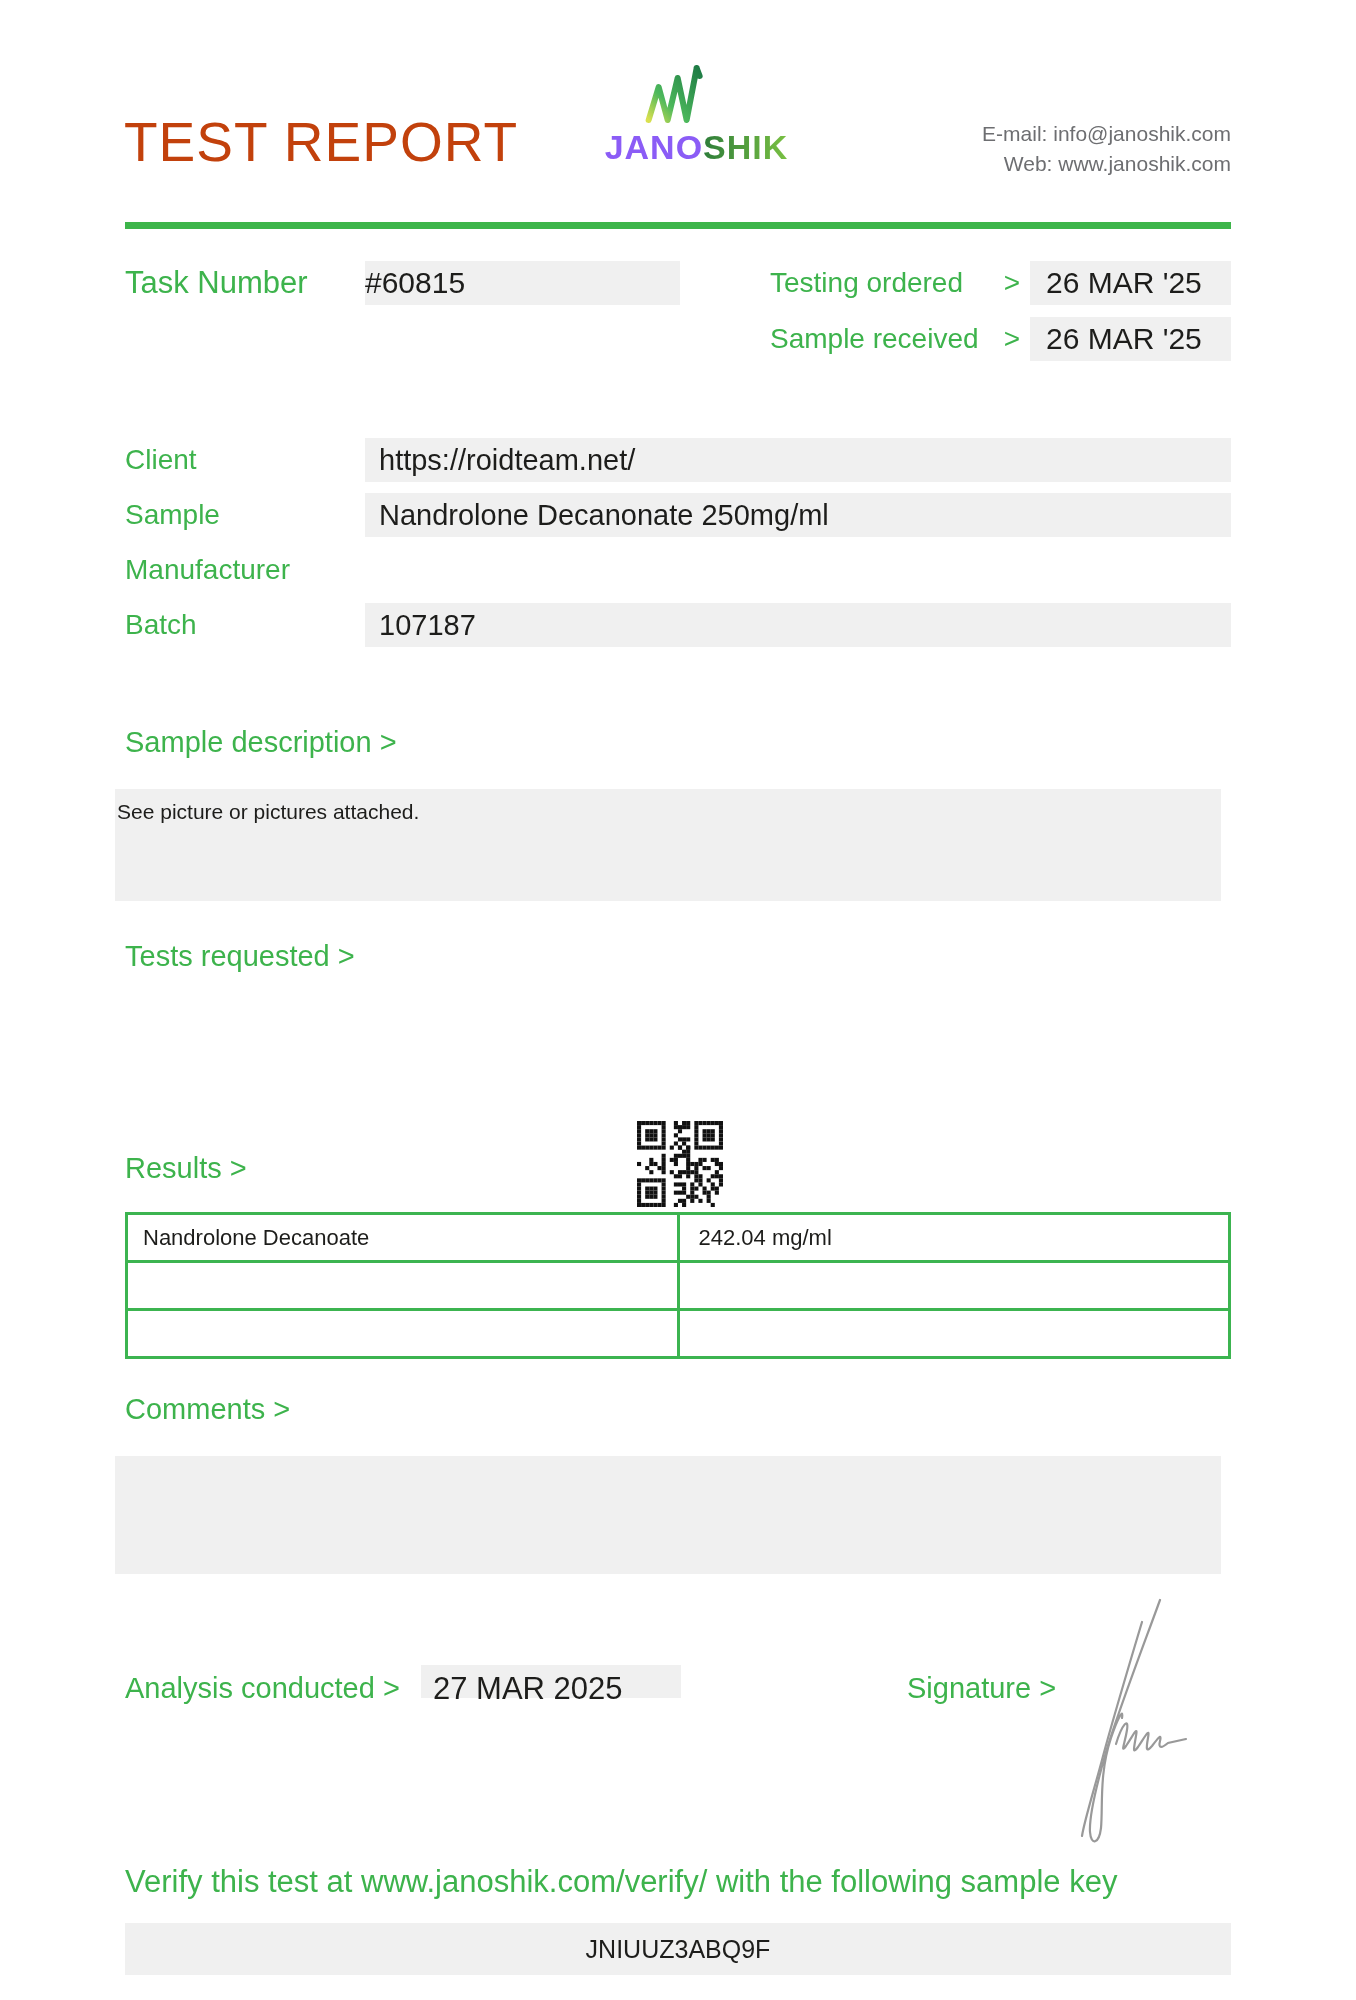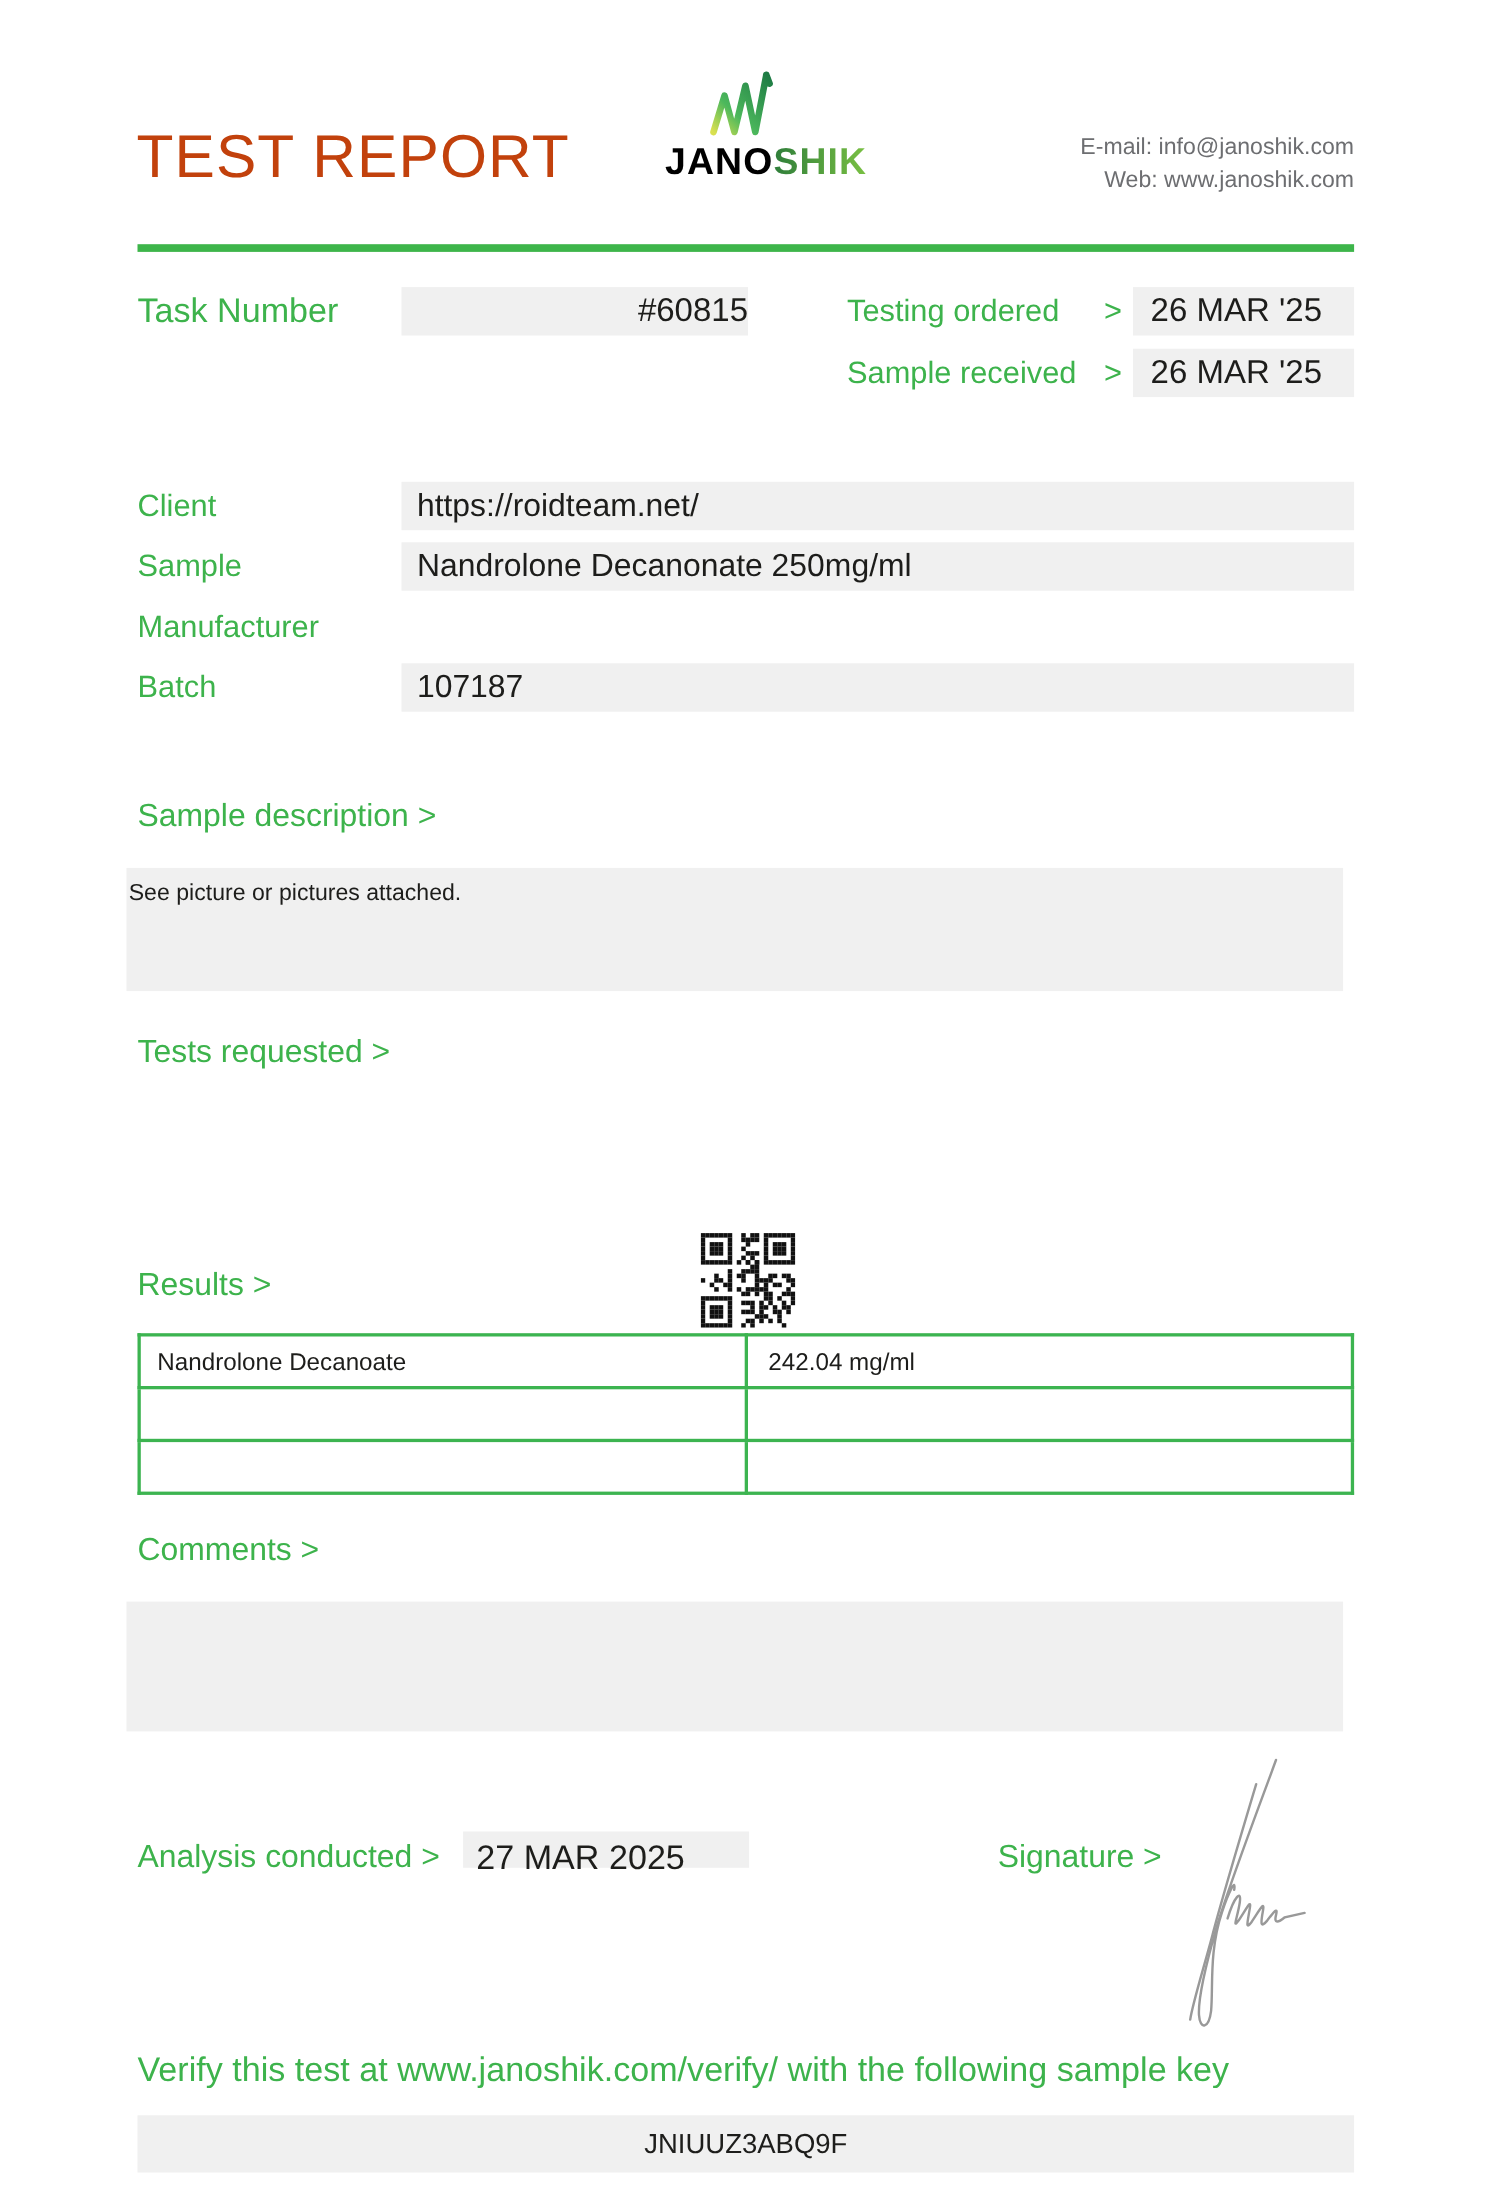--- a/index.html
+++ b/index.html
@@ -5,27 +5,27 @@
   html,body{margin:0;padding:0;background:#ffffff;}
   .page{position:relative;width:1356px;height:2000px;background:#fff;
         font-family:"Liberation Sans",sans-serif;color:#1d1d1b;overflow:hidden;}
   .abs{position:absolute;}
   .green{color:#3db34c;}
   .graybox{background:#f0f0f0;}
   .title{left:124px;top:110px;font-size:55px;letter-spacing:1px;color:#c2410c;font-weight:400;}
   .logo{left:673px;top:60px;transform:translateX(-50%);text-align:center;}
   .logo-icon{display:block;margin:0 auto;}
   .logo-text{font-size:34px;font-weight:bold;letter-spacing:1px;margin-top:2px;}
-  .logo-jano{color:#000000;margin-left:47px;}
+  .logo-jano{color:#8b5cf6;margin-left:47px;}
   .logo-shik{color:#2f9e44;background:linear-gradient(90deg,#2e7d3a,#7ac143);
              -webkit-background-clip:text;background-clip:text;-webkit-text-fill-color:transparent;}
   .contact{right:125px;top:119px;text-align:right;font-size:21px;line-height:30px;color:#6d6e71;}
   .rule{left:125px;top:222px;width:1106px;height:7px;background:#3db54a;}
   .task-label{left:125px;top:261px;font-size:31px;line-height:44px;}
-  .task-box{left:365px;top:261px;width:315px;height:44px;font-size:30px;line-height:44px;padding-left:14px;box-sizing:border-box;text-align:right;}
+  .task-box{left:365px;top:261px;width:315px;height:44px;font-size:30px;line-height:44px;box-sizing:border-box;}
   .date-row{width:250px;height:44px;line-height:44px;font-size:28px;display:flex;justify-content:space-between;}
   .row-ordered{left:770px;top:261px;}
   .row-received{left:770px;top:317px;}
   .date-box{left:1030px;top:261px;width:201px;height:44px;font-size:30px;line-height:44px;padding-left:16px;box-sizing:border-box;}
   .date-box2{top:317px;}
   .info-label{left:125px;font-size:28px;line-height:44px;}
   .info-box{left:365px;width:866px;height:44px;font-size:29px;line-height:44px;padding-left:14px;box-sizing:border-box;white-space:nowrap;}
   .sec-heading{left:125px;font-size:29px;}
   .sec-box{left:115px;width:1106px;box-sizing:border-box;padding:11px 2px;font-size:21px;}
   .results-table{left:125px;top:1212px;width:1106px;border-collapse:collapse;table-layout:fixed;}

